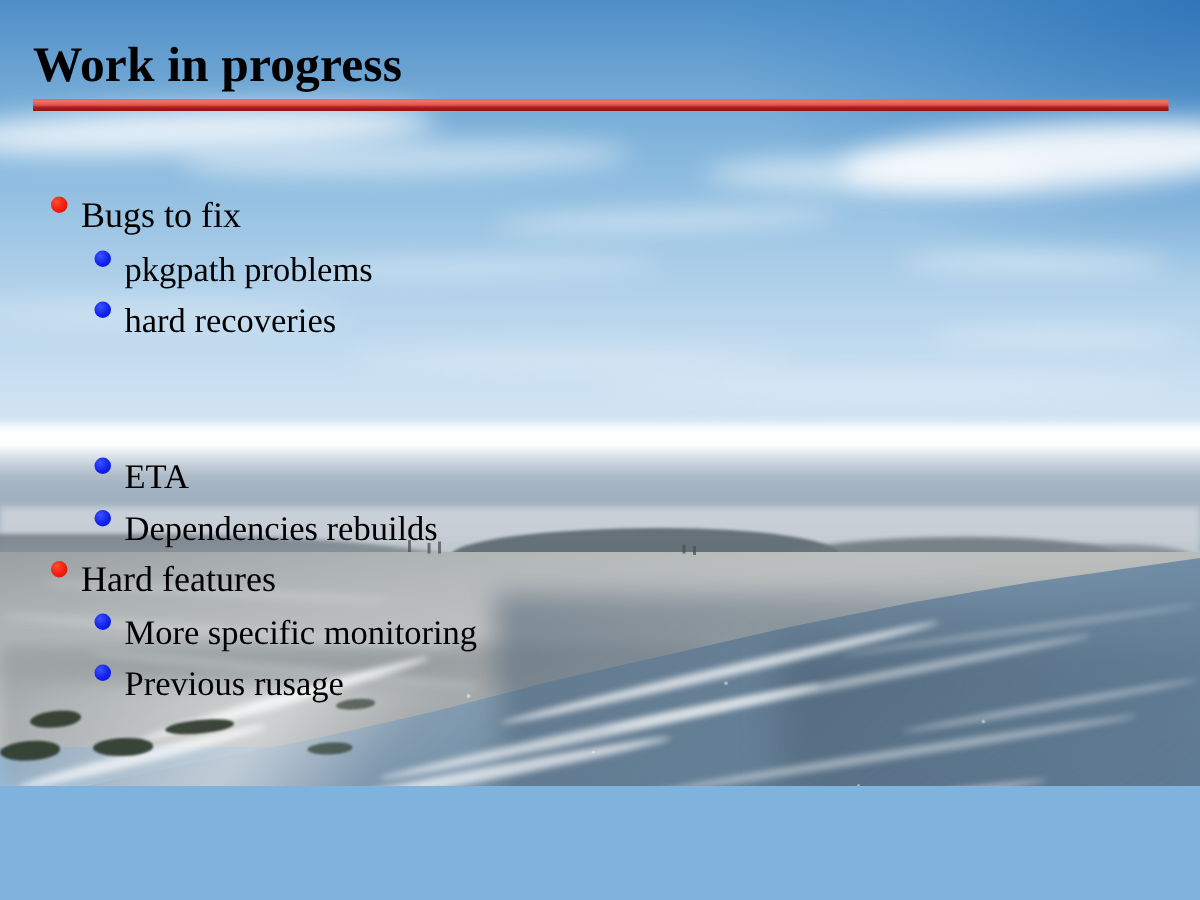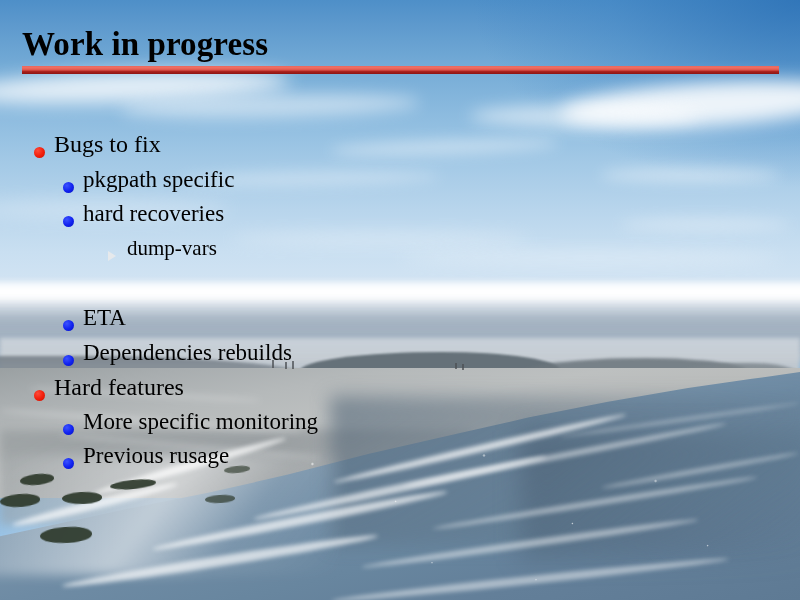--- a/index.html
+++ b/index.html
@@ -7,21 +7,21 @@
   html,body { width:800px; height:600px; overflow:hidden; }
   body {
     font-family:"Liberation Serif","DejaVu Serif",serif;
     background:#7fb3de;
     position:relative;
   }
 
   
   #slide {
     position:absolute; inset:0;
-    width:800px; height:600px;
+    width:800px; height:524px;
     overflow:hidden;
   }
 
   
   .photo { position:absolute; inset:0; overflow:hidden; }
 
   
   .sky {
     position:absolute; left:0; top:0; width:800px; height:300px;
     background:linear-gradient(180deg,
@@ -210,21 +210,21 @@
   .title-rule {
     position:absolute; left:22px; top:66px; width:757px; height:8px;
     background:linear-gradient(180deg,
         #e8675e 0%, #ef6f63 22%, #e0564c 48%,
         #a8201c 70%, #8d1513 100%);
   }
 
   
   .content { position:absolute; left:0; top:0; width:800px; height:600px; }
   .li {
-    position:absolute; display:flex; align-items:flex-end;
+    position:absolute; display:flex; align-items:flex-start;
     color:#000; white-space:nowrap;
     font-family:"Liberation Serif","DejaVu Serif",serif;
   }
   .li .txt { display:inline-block; }
 
   .lvl1 { font-size:24px; left:34px; }
   .lvl2 { font-size:23px; left:63px; }
   .lvl3 { font-size:21px; left:108px; }
 
   .bullet { display:inline-block; flex:0 0 auto; }
@@ -321,32 +321,28 @@
 
   <div class="content">
 
     <div class="li lvl1" style="top:131px">
       <span class="bullet dot-red"></span>
       <span class="txt">Bugs to fix</span>
     </div>
 
     <div class="li lvl2" style="top:167px">
       <span class="bullet dot-blue"></span>
-      <span class="txt">pkgpath specific</span>
+      <span class="txt">pkgpath problems</span>
     </div>
 
     <div class="li lvl2" style="top:201px">
       <span class="bullet dot-blue"></span>
       <span class="txt">hard recoveries</span>
     </div>
 
-    <div class="li lvl3" style="top:236px">
-      <span class="bullet tri-gray"></span>
-      <span class="txt">dump-vars</span>
-    </div>
 
 
     <div class="li lvl2" style="top:305px">
       <span class="bullet dot-blue"></span>
       <span class="txt">ETA</span>
     </div>
 
     <div class="li lvl1" style="top:374px">
       <span class="bullet dot-red"></span>
       <span class="txt">Hard features</span>

